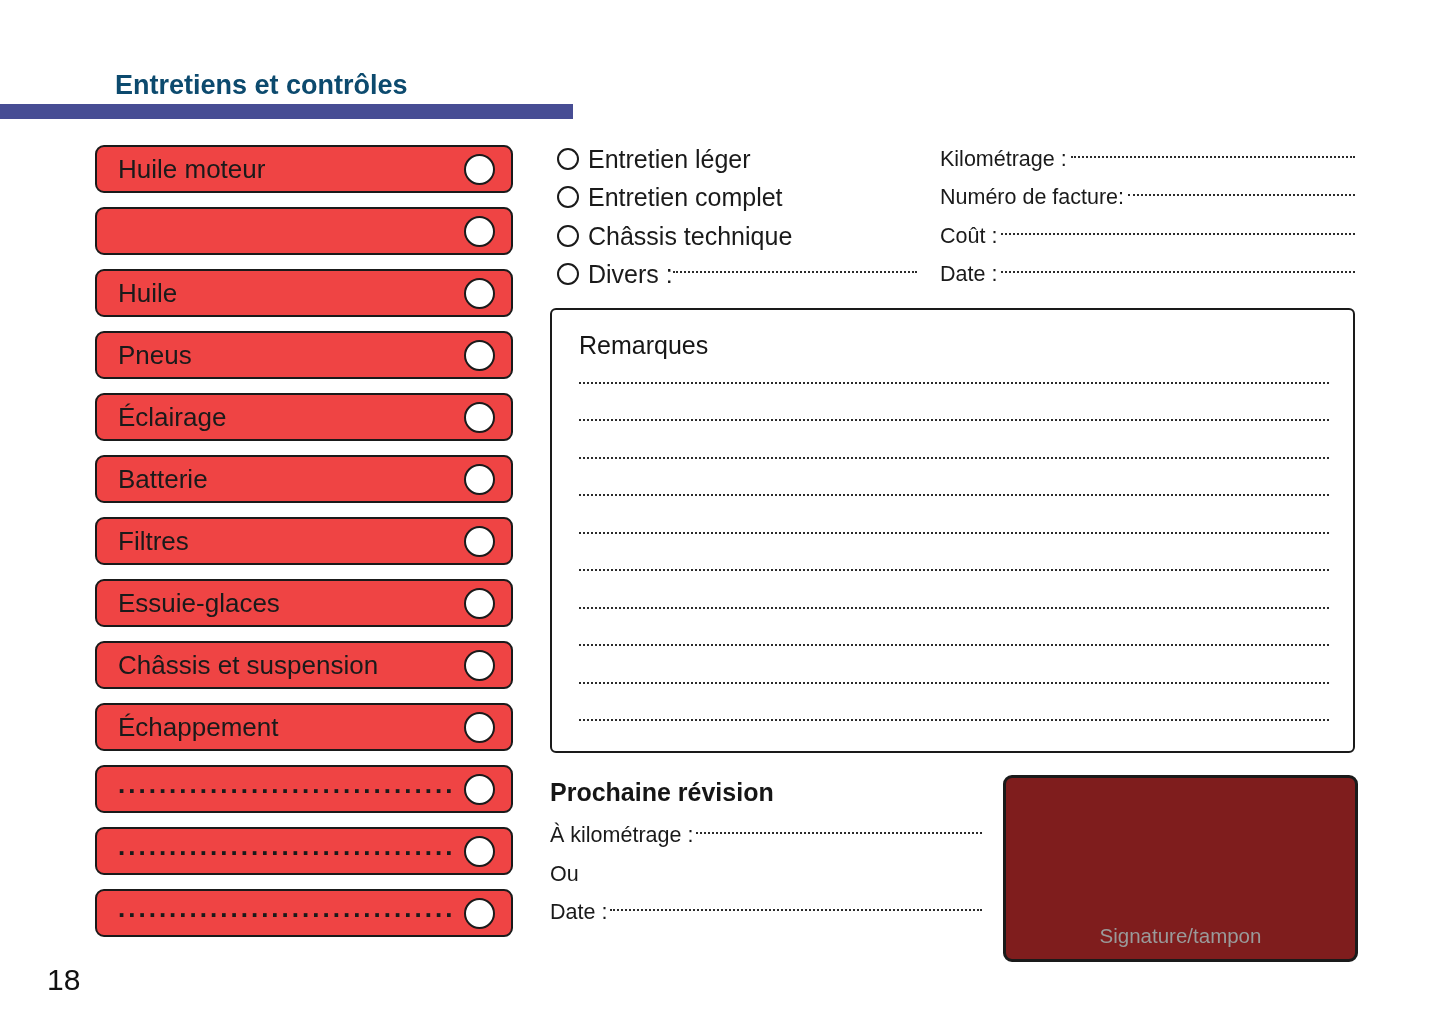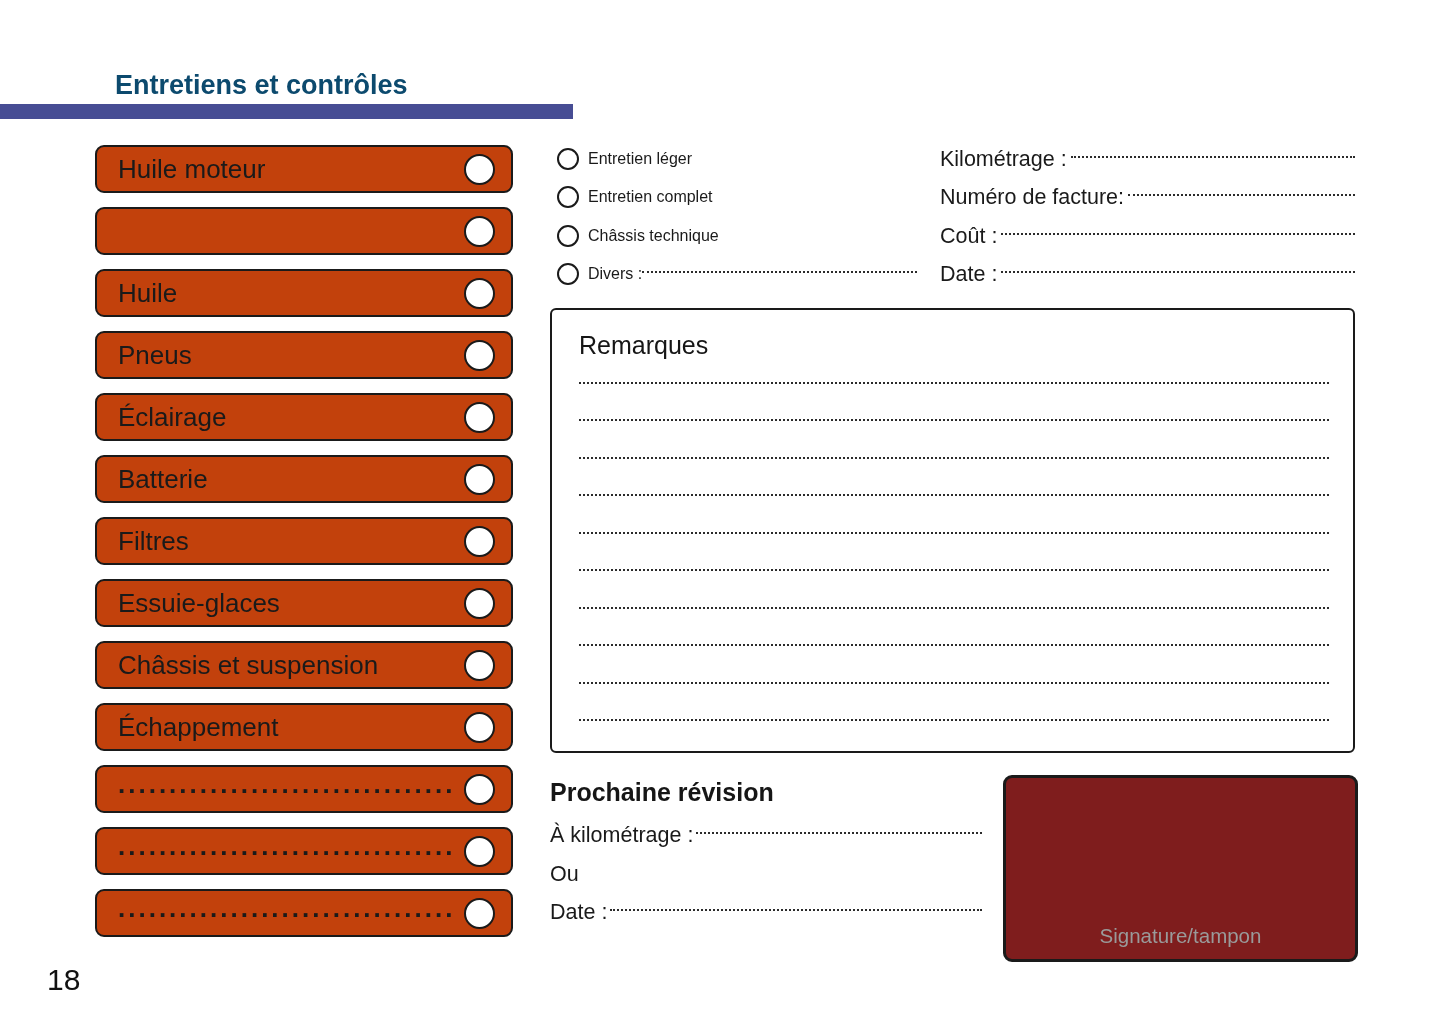--- a/index.html
+++ b/index.html
@@ -14,39 +14,39 @@
     font-size:27px; font-weight:bold; color:#0c4a6e;
   }
   .accent-bar {
     position:absolute; left:0; top:104px; width:573px; height:15px;
     background:#474d94;
   }
   
   .check-row {
     position:absolute; left:95px; width:418px; height:48px;
     border:2.5px solid #1a1a1a; border-radius:9px; box-sizing:border-box;
-    display:flex; align-items:center; background:#c2410c;
+    display:flex; align-items:center; background:#ef4444;
   }
   .check-label { padding-left:21px; font-size:26px; white-space:nowrap; }
   .check-label.dots { font-size:26px; font-weight:bold; letter-spacing:3px; padding-left:21px; transform:translateY(-5px); }
   .check-circle {
     margin-left:auto; margin-right:16px; width:31px; height:31px;
     border:2.5px solid #1a1a1a; border-radius:50%; box-sizing:border-box;
     background:#fff; flex:0 0 auto;
   }
   
   .radio-row {
     position:absolute; left:557px; width:360px; height:24px;
     display:flex; align-items:center;
   }
   .radio-circle {
     width:22px; height:22px; border:2.4px solid #1a1a1a; border-radius:50%;
     box-sizing:border-box; margin-right:9px; flex:0 0 auto; background:#fff;
   }
-  .radio-label { font-size:16px; white-space:nowrap; }
+  .radio-label { font-size:25px; white-space:nowrap; }
   .leader {
     flex:1 1 auto; border-bottom:2px dotted #2b2b2b; margin-bottom:4px; height:0;
     min-width:30px;
   }
   .field-row {
     position:absolute; left:940px; width:415px; height:24px;
     display:flex; align-items:center;
   }
   .field-label { font-size:21.5px; white-space:nowrap; margin-right:4px; }
   

